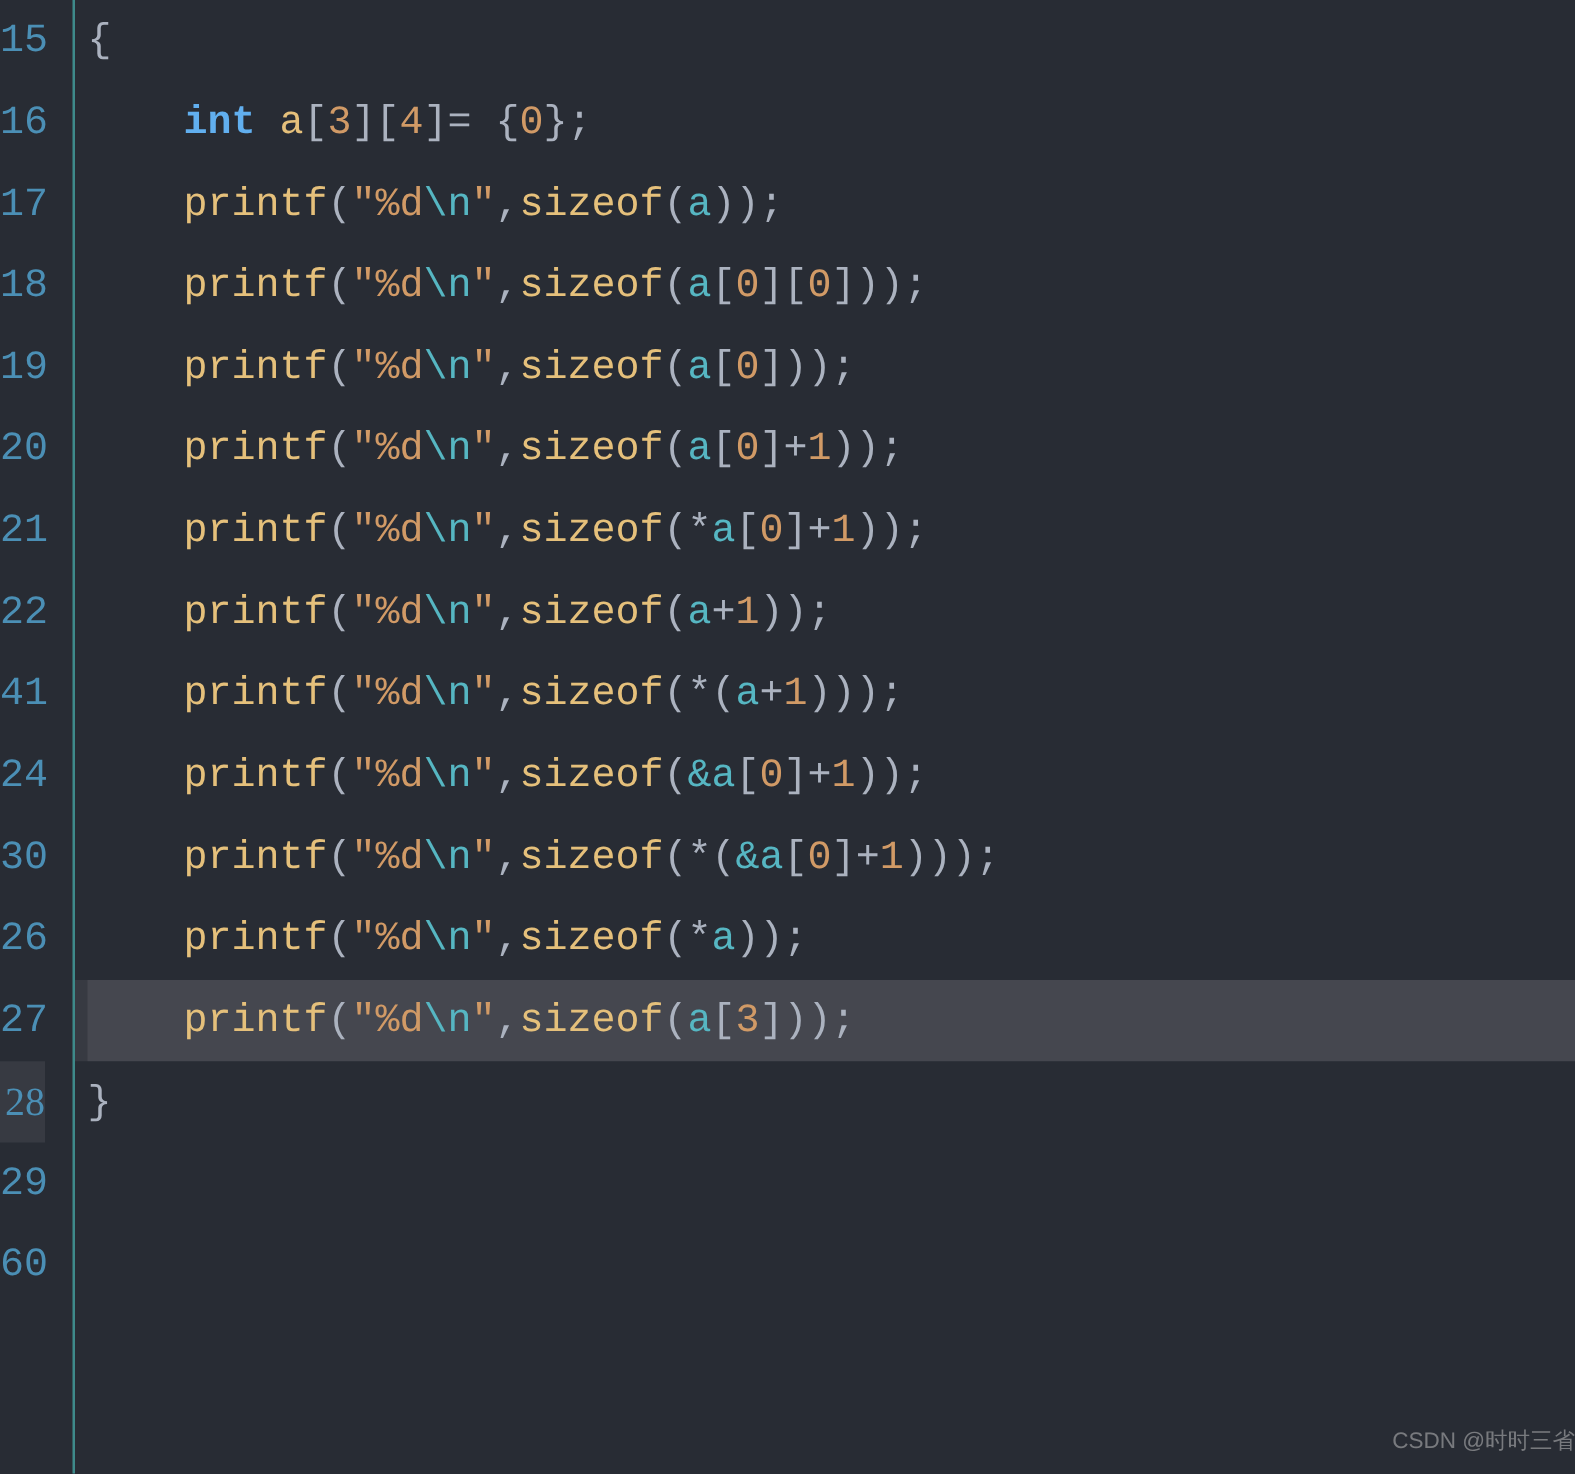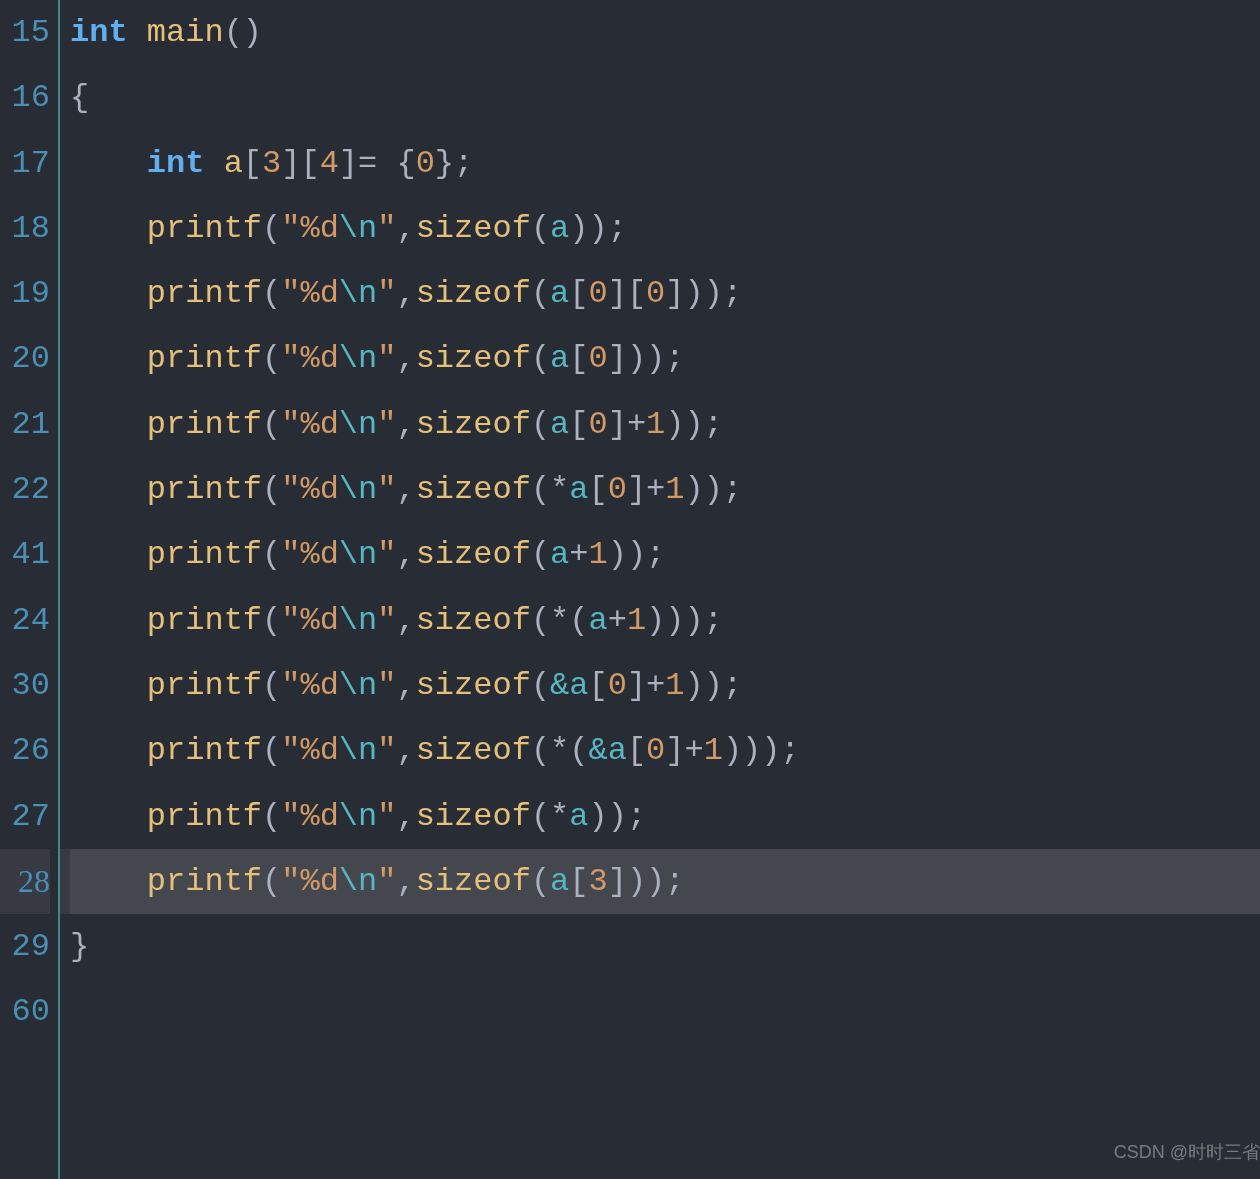--- a/index.html
+++ b/index.html
@@ -18,21 +18,21 @@
       height: 1179px;
       position: relative;
     }
     .editor {
       display: flex;
       height: 100%;
     }
     .gutter {
       width: 60px;
       text-align: right;
-      padding-right: 8px;
+      padding-right: 22px;
       color: #4b8fb5;
       user-select: none;
       border-right: 2px solid #3e8a8a;
       flex-shrink: 0;
     }
     .gutter-line {
       height: 65.3px;
       line-height: 65.3px;
       font-size: 32px;
     }
@@ -105,21 +105,20 @@
       <div class="gutter-line">41</div>
       <div class="gutter-line">24</div>
       <div class="gutter-line">30</div>
       <div class="gutter-line">26</div>
       <div class="gutter-line">27</div>
       <div class="gutter-line highlighted-num">28</div>
       <div class="gutter-line">29</div>
       <div class="gutter-line">60</div>
     </div>
   <div class="code" id="code">
-      <div class="code-line"><span class="tok-type">int</span><span> </span><span class="tok-func">main</span><span class="tok-paren">()</span></div>
       <div class="code-line"><span class="tok-brace">{</span></div>
       <div class="code-line"><span>    </span><span class="tok-type">int</span><span> </span><span class="tok-ident">a</span><span class="tok-bracket">[</span><span class="tok-number">3</span><span class="tok-bracket">][</span><span class="tok-number">4</span><span class="tok-bracket">]</span><span class="tok-punct">= </span><span class="tok-brace">{</span><span class="tok-number">0</span><span class="tok-brace">}</span><span class="tok-semi">;</span></div>
       <div class="code-line"><span>    </span><span class="tok-ident">printf</span><span class="tok-paren">(</span><span class="tok-string">"%d</span><span class="tok-escape">\n</span><span class="tok-string">"</span><span class="tok-comma">,</span><span class="tok-ident">sizeof</span><span class="tok-paren">(</span><span class="tok-var">a</span><span class="tok-paren">))</span><span class="tok-semi">;</span></div>
       <div class="code-line"><span>    </span><span class="tok-ident">printf</span><span class="tok-paren">(</span><span class="tok-string">"%d</span><span class="tok-escape">\n</span><span class="tok-string">"</span><span class="tok-comma">,</span><span class="tok-ident">sizeof</span><span class="tok-paren">(</span><span class="tok-var">a</span><span class="tok-bracket">[</span><span class="tok-number">0</span><span class="tok-bracket">][</span><span class="tok-number">0</span><span class="tok-paren">]))</span><span class="tok-semi">;</span></div>
       <div class="code-line"><span>    </span><span class="tok-ident">printf</span><span class="tok-paren">(</span><span class="tok-string">"%d</span><span class="tok-escape">\n</span><span class="tok-string">"</span><span class="tok-comma">,</span><span class="tok-ident">sizeof</span><span class="tok-paren">(</span><span class="tok-var">a</span><span class="tok-bracket">[</span><span class="tok-number">0</span><span class="tok-paren">]))</span><span class="tok-semi">;</span></div>
       <div class="code-line"><span>    </span><span class="tok-ident">printf</span><span class="tok-paren">(</span><span class="tok-string">"%d</span><span class="tok-escape">\n</span><span class="tok-string">"</span><span class="tok-comma">,</span><span class="tok-ident">sizeof</span><span class="tok-paren">(</span><span class="tok-var">a</span><span class="tok-bracket">[</span><span class="tok-number">0</span><span class="tok-bracket">]</span><span class="tok-plus">+</span><span class="tok-number">1</span><span class="tok-paren">))</span><span class="tok-semi">;</span></div>
       <div class="code-line"><span>    </span><span class="tok-ident">printf</span><span class="tok-paren">(</span><span class="tok-string">"%d</span><span class="tok-escape">\n</span><span class="tok-string">"</span><span class="tok-comma">,</span><span class="tok-ident">sizeof</span><span class="tok-paren">(*</span><span class="tok-var">a</span><span class="tok-bracket">[</span><span class="tok-number">0</span><span class="tok-bracket">]</span><span class="tok-plus">+</span><span class="tok-number">1</span><span class="tok-paren">))</span><span class="tok-semi">;</span></div>
       <div class="code-line"><span>    </span><span class="tok-ident">printf</span><span class="tok-paren">(</span><span class="tok-string">"%d</span><span class="tok-escape">\n</span><span class="tok-string">"</span><span class="tok-comma">,</span><span class="tok-ident">sizeof</span><span class="tok-paren">(</span><span class="tok-var">a</span><span class="tok-plus">+</span><span class="tok-number">1</span><span class="tok-paren">))</span><span class="tok-semi">;</span></div>
       <div class="code-line"><span>    </span><span class="tok-ident">printf</span><span class="tok-paren">(</span><span class="tok-string">"%d</span><span class="tok-escape">\n</span><span class="tok-string">"</span><span class="tok-comma">,</span><span class="tok-ident">sizeof</span><span class="tok-paren">(*(</span><span class="tok-var">a</span><span class="tok-plus">+</span><span class="tok-number">1</span><span class="tok-paren">)))</span><span class="tok-semi">;</span></div>
       <div class="code-line"><span>    </span><span class="tok-ident">printf</span><span class="tok-paren">(</span><span class="tok-string">"%d</span><span class="tok-escape">\n</span><span class="tok-string">"</span><span class="tok-comma">,</span><span class="tok-ident">sizeof</span><span class="tok-paren">(</span><span class="tok-amp">&amp;</span><span class="tok-var">a</span><span class="tok-bracket">[</span><span class="tok-number">0</span><span class="tok-bracket">]</span><span class="tok-plus">+</span><span class="tok-number">1</span><span class="tok-paren">))</span><span class="tok-semi">;</span></div>

